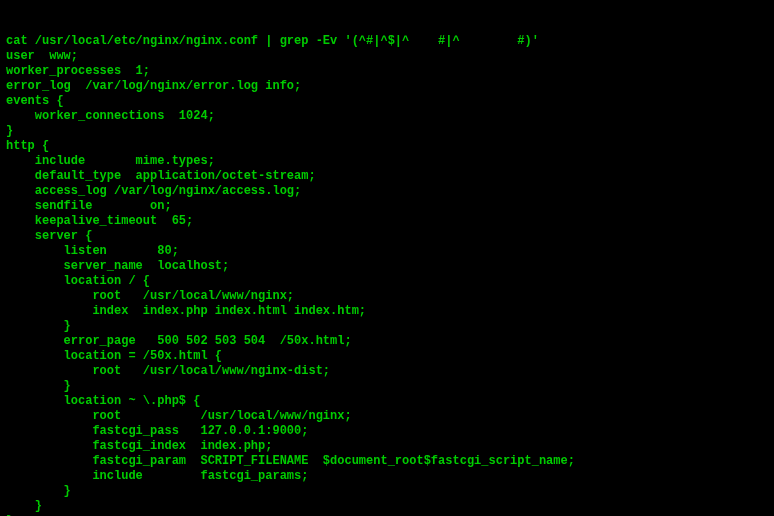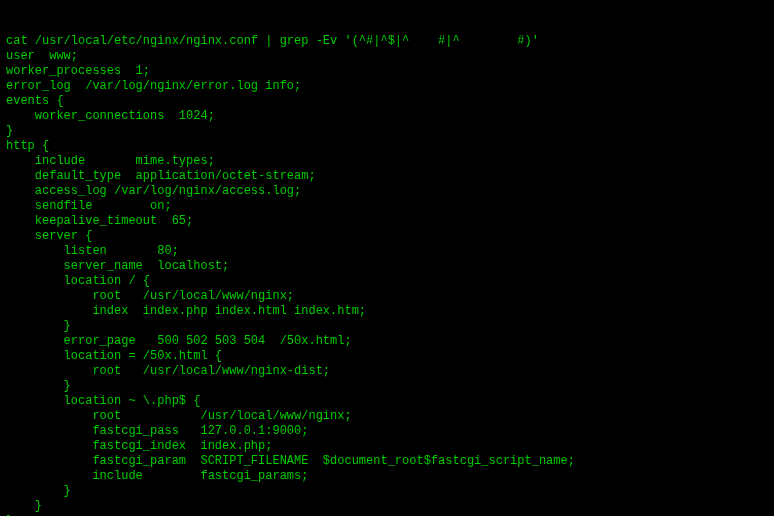--- a/index.html
+++ b/index.html
@@ -16,20 +16,21 @@
       padding: 4px 6px;
       width: 774px;
       height: 516px;
       overflow: hidden;
     }
     .terminal {
       white-space: pre;
     }
     .line {
       display: block;
+      font-weight: bold;
     }
   </style>
 </head>
 <body>
 
 <div class="terminal">
   <div id="output-container"><span class="line">cat /usr/local/etc/nginx/nginx.conf | grep -Ev '(^#|^$|^    #|^        #)'</span><span class="line">user  www;</span><span class="line">worker_processes  1;</span><span class="line">error_log  /var/log/nginx/error.log info;</span><span class="line">events {</span><span class="line">    worker_connections  1024;</span><span class="line">}</span><span class="line">http {</span><span class="line">    include       mime.types;</span><span class="line">    default_type  application/octet-stream;</span><span class="line">    access_log /var/log/nginx/access.log;</span><span class="line">    sendfile        on;</span><span class="line">    keepalive_timeout  65;</span><span class="line">    server {</span><span class="line">        listen       80;</span><span class="line">        server_name  localhost;</span><span class="line">        location / {</span><span class="line">            root   /usr/local/www/nginx;</span><span class="line">            index  index.php index.html index.htm;</span><span class="line">        }</span><span class="line">        error_page   500 502 503 504  /50x.html;</span><span class="line">        location = /50x.html {</span><span class="line">            root   /usr/local/www/nginx-dist;</span><span class="line">        }</span><span class="line">        location ~ \.php$ {</span><span class="line">            root           /usr/local/www/nginx;</span><span class="line">            fastcgi_pass   127.0.0.1:9000;</span><span class="line">            fastcgi_index  index.php;</span><span class="line">            fastcgi_param  SCRIPT_FILENAME  $document_root$fastcgi_script_name;</span><span class="line">            include        fastcgi_params;</span><span class="line">        }</span><span class="line">    }</span><span class="line">}</span></div>
   
 </div>
 

